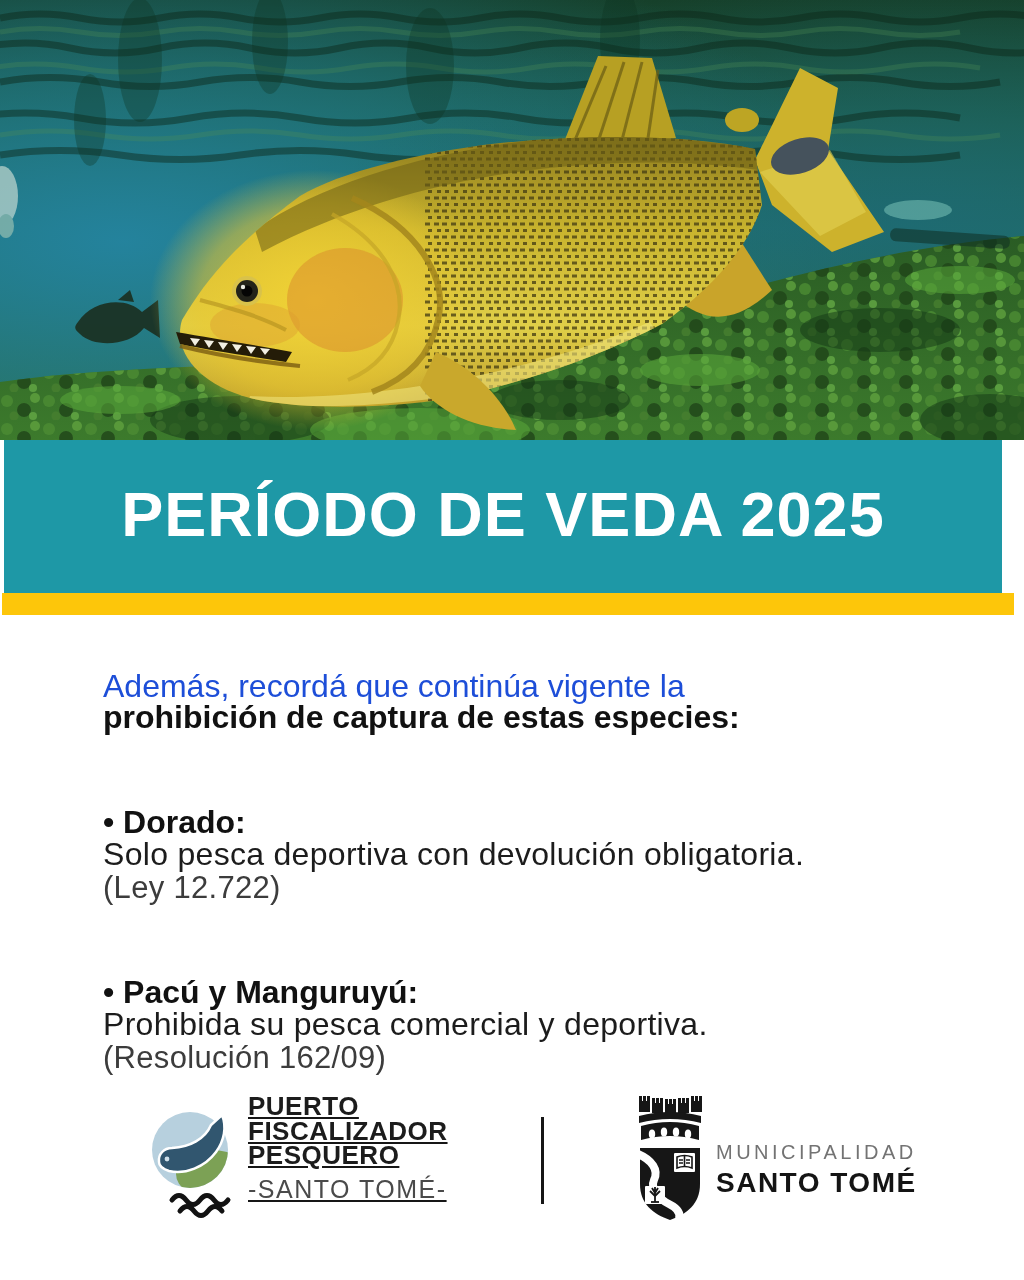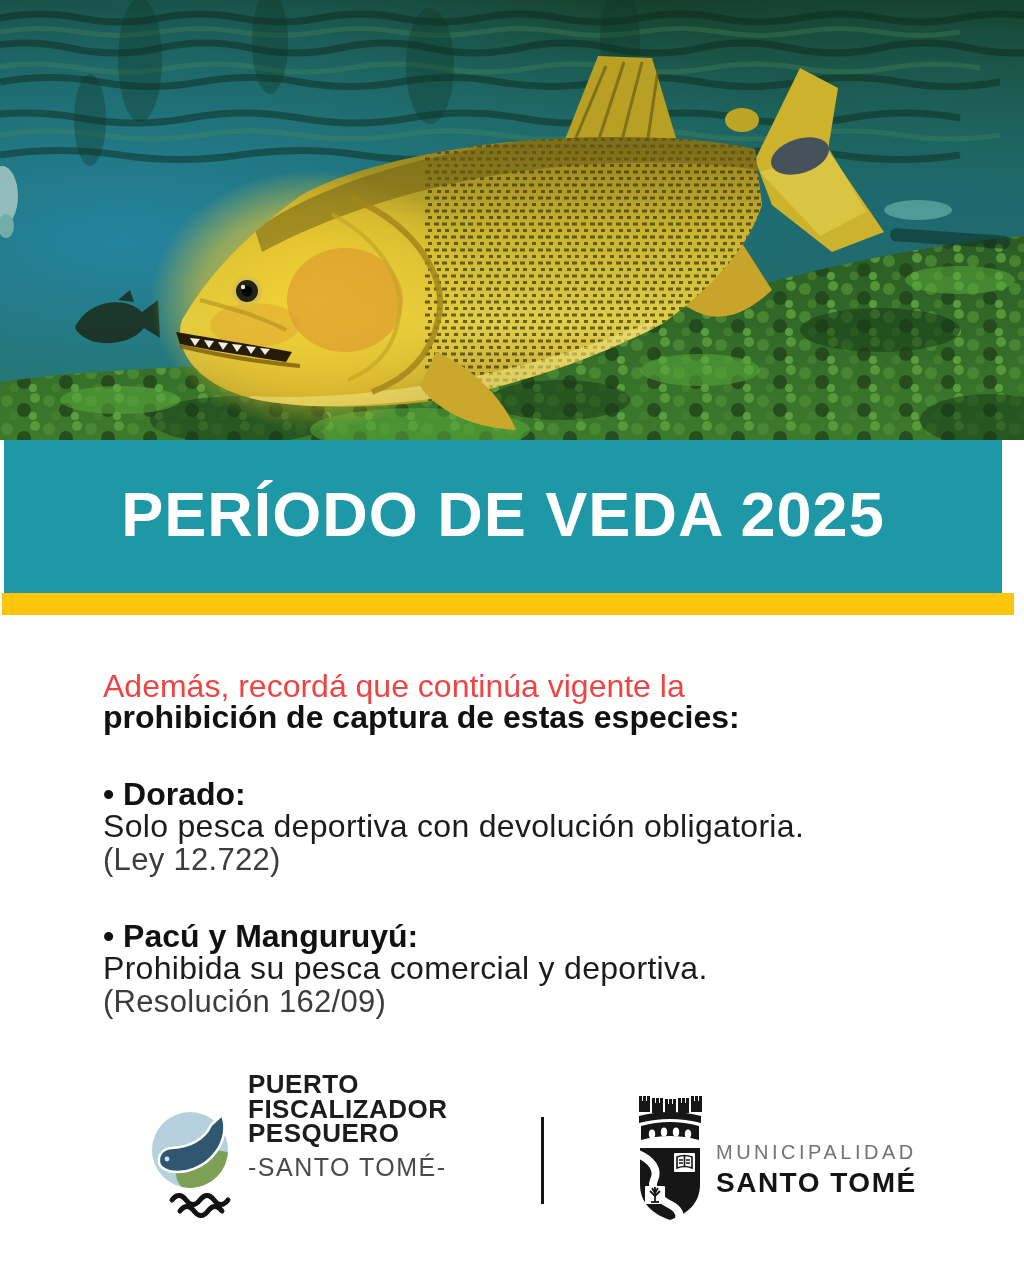--- a/index.html
+++ b/index.html
@@ -15,30 +15,30 @@
     height:153px;margin:0 22px 0 4px;background:#1E98A6;
     display:flex;align-items:center;justify-content:center;
   }
   .banner-title{
     color:#ffffff;font-size:63px;font-weight:800;letter-spacing:1px;
     padding-bottom:6px;white-space:nowrap;
   }
   .stripe{height:22px;margin:0 10px 0 2px;background:#FDC60A;}
   
   .content{padding:56px 40px 0 103px;}
-  .intro-line1{font-size:32px;line-height:31px;color:#ef4444;}
+  .intro-line1{font-size:32px;line-height:31px;color:#1d4ed8;}
   .intro-line2{font-size:32px;line-height:31px;font-weight:700;color:#111111;}
-  .species{margin-top:46px;}
+  .species{margin-top:74px;}
   .species.second{}
   .species-name{font-size:32px;line-height:30px;font-weight:700;color:#111111;}
   .species-rule{font-size:32px;line-height:34px;color:#1c1c1c;letter-spacing:.3px;}
   .species-law{font-size:31px;line-height:30px;color:#3c3c3c;margin-top:2px;letter-spacing:.3px;}
   
   .port-logo-mark{position:absolute;left:148px;top:1110px;width:88px;height:110px;}
-  .port-logo-text{position:absolute;left:248px;top:1072px;}
+  .port-logo-text{position:absolute;left:248px;top:1094px;text-decoration:underline;}
   .port-line{font-size:26px;font-weight:700;line-height:24.5px;color:#1c1c1c;letter-spacing:.5px;}
   .port-sub{font-size:25px;font-weight:400;line-height:25px;color:#4a4a4a;letter-spacing:1.5px;margin-top:9px;}
   .footer-divider{position:absolute;left:541px;top:1117px;width:3px;height:87px;background:#161616;}
   .crest-mark{position:absolute;left:636px;top:1096px;width:68px;height:126px;}
   .muni-text{position:absolute;left:716px;top:1141px;}
   .muni-line1{font-size:20px;font-weight:400;letter-spacing:3.5px;color:#737373;line-height:22px;}
   .muni-line2{font-size:28px;font-weight:700;letter-spacing:1.5px;color:#141414;line-height:30px;margin-top:5px;}
 </style>
 </head>
 <body>

